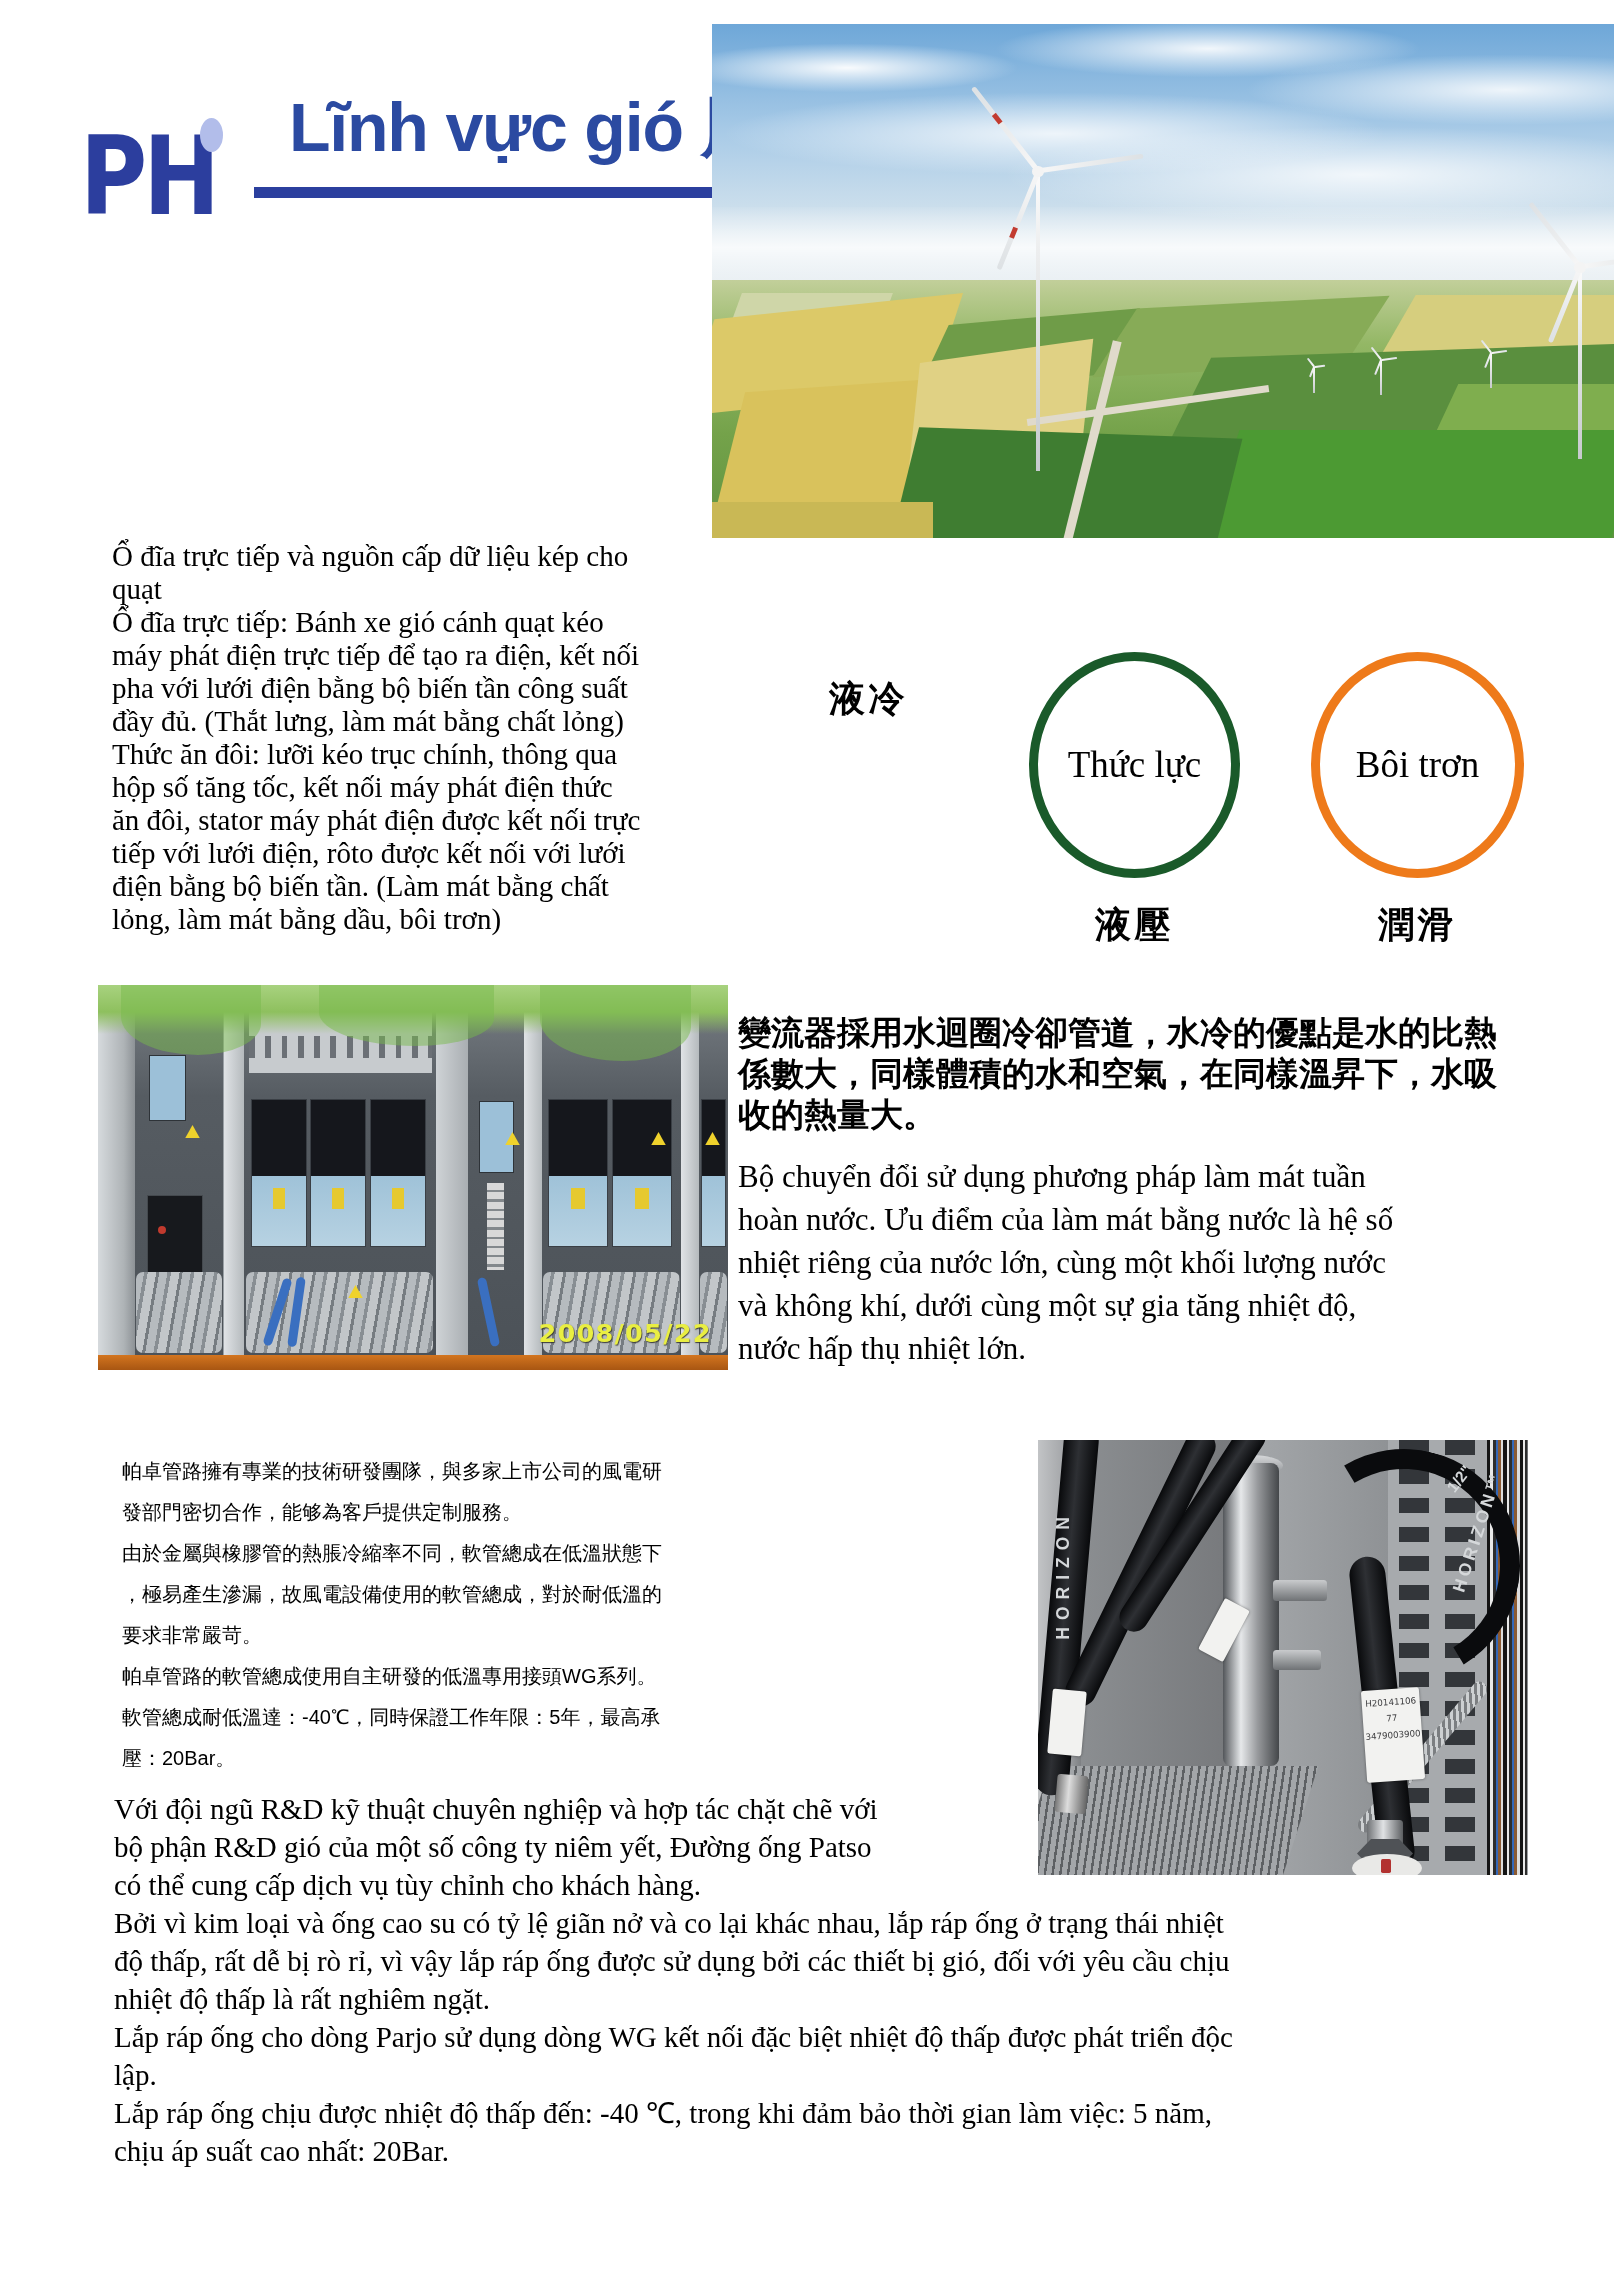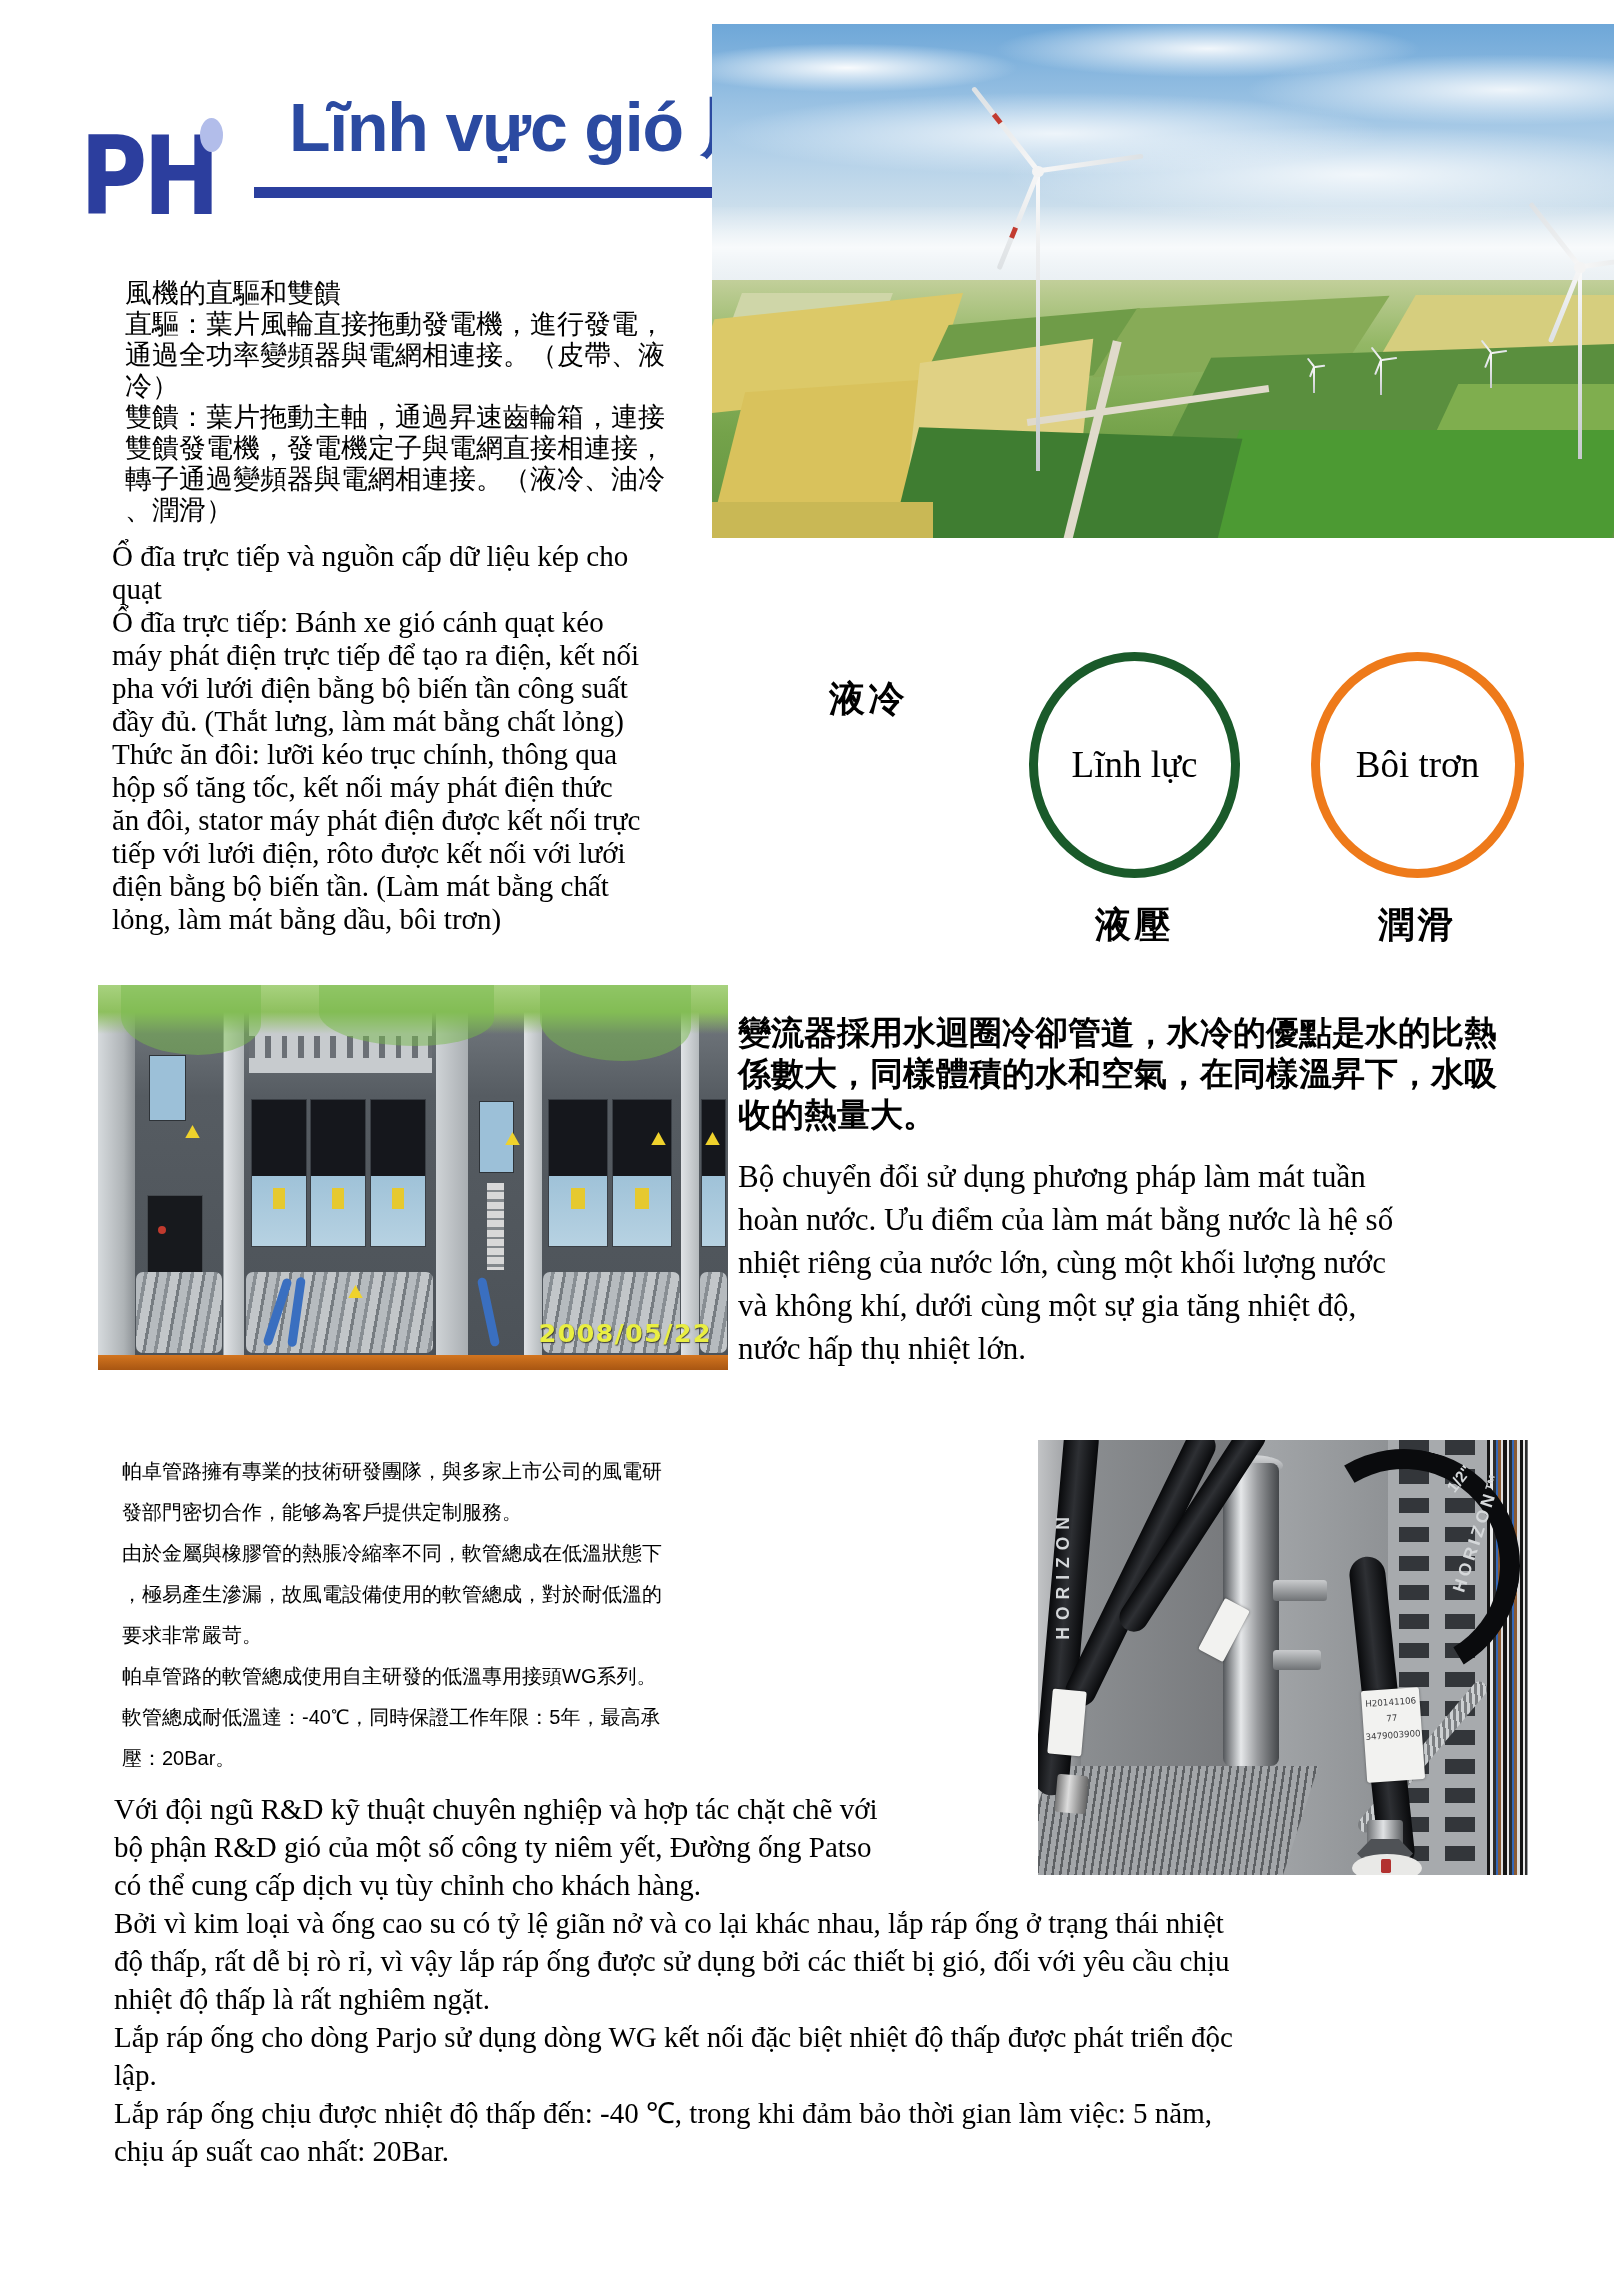--- a/index.html
+++ b/index.html
@@ -221,47 +221,39 @@
       <div class="blade b3"></div>
     </div>
     <div class="turbine tb-s" style="left:602px;top:343px;">
       <div class="tower" style="height:26px;"></div>
       <div class="blade b1" style="height:10.5px;"></div>
       <div class="blade b2" style="height:10.5px;"></div>
       <div class="blade b3" style="height:10.5px;"></div>
     </div>
   </div>
 
-  <div class="txt zh-txt" id="intro-zh">風機的直驅和雙饋
-直驅：葉片風輪直接拖動發電機，進行發電，
-通過全功率變頻器與電網相連接。（皮帶、液
-冷）
-雙饋：葉片拖動主軸，通過昇速齒輪箱，連接
-雙饋發電機，發電機定子與電網直接相連接，
-轉子通過變頻器與電網相連接。（液冷、油冷
-、潤滑）</div>
   <div class="txt vi-txt" id="intro-vi">Ổ đĩa trực tiếp và nguồn cấp dữ liệu kép cho
 quạt
 Ổ đĩa trực tiếp: Bánh xe gió cánh quạt kéo
 máy phát điện trực tiếp để tạo ra điện, kết nối
 pha với lưới điện bằng bộ biến tần công suất
 đầy đủ. (Thắt lưng, làm mát bằng chất lỏng)
 Thức ăn đôi: lưỡi kéo trục chính, thông qua
 hộp số tăng tốc, kết nối máy phát điện thức
 ăn đôi, stator máy phát điện được kết nối trực
 tiếp với lưới điện, rôto được kết nối với lưới
 điện bằng bộ biến tần. (Làm mát bằng chất
 lỏng, làm mát bằng dầu, bôi trơn)</div>
 
   <div class="feat" id="feat0">
     <div class="zh-label zh-txt">液冷</div>
   </div>
   <div class="feat" id="feat1">
     <div class="circle" style="border-color: rgb(26, 90, 42);">
-      <div class="circle-label">Lĩnh lực</div>
+      <div class="circle-label">Thức lực</div>
     </div>
     <div class="zh-label zh-txt">液壓</div>
   </div>
   <div class="feat" id="feat2">
     <div class="circle" style="border-color: rgb(238, 122, 26);">
       <div class="circle-label">Bôi trơn</div>
     </div>
     <div class="zh-label zh-txt">潤滑</div>
   </div>
 

